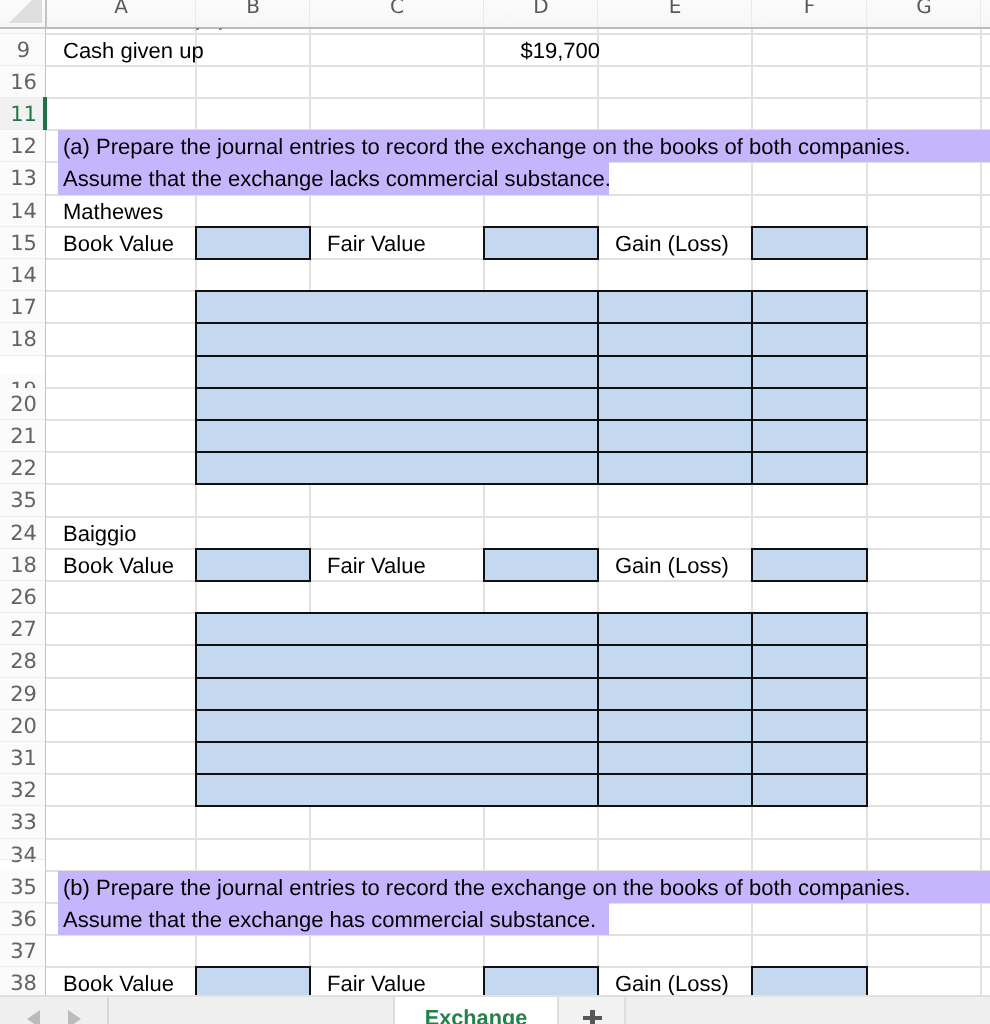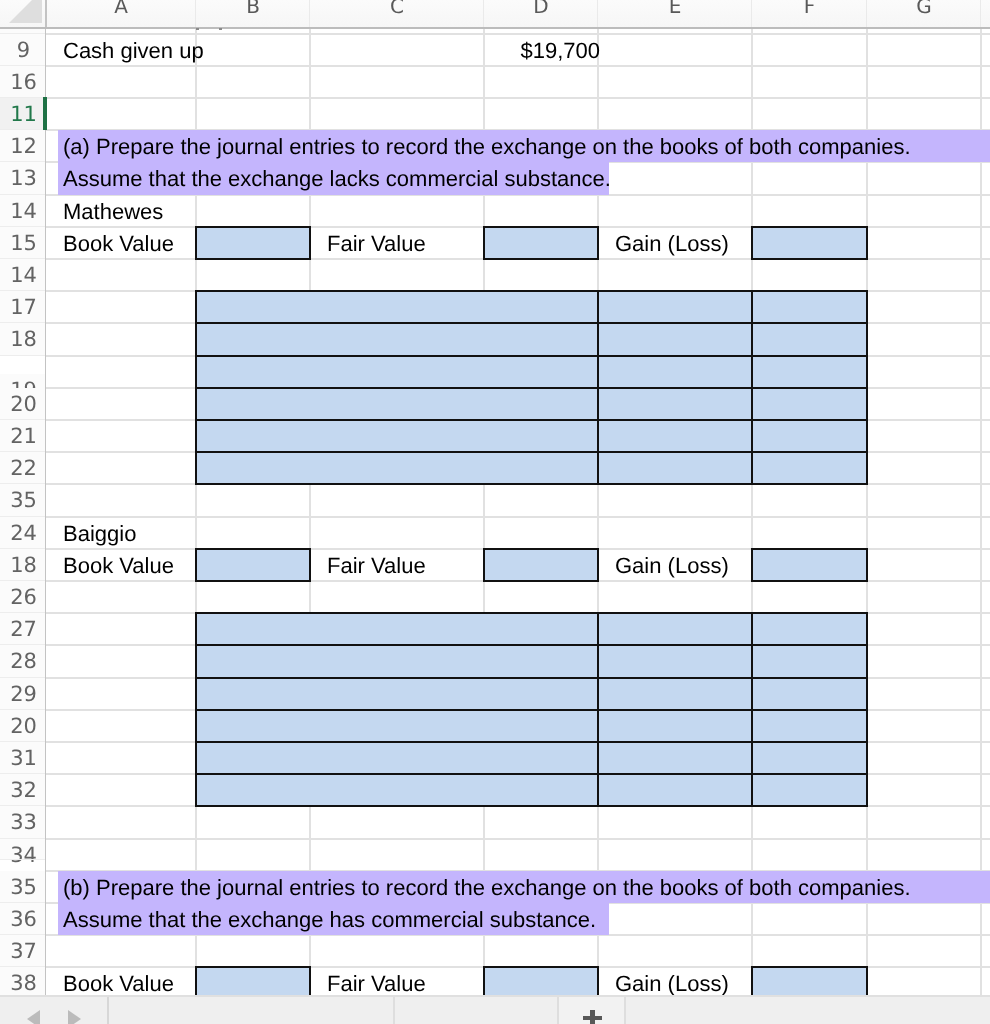--- a/index.html
+++ b/index.html
@@ -221,20 +221,21 @@
   <div id="tabbar">
       <div class="topline"></div>
       <svg style="position:absolute;left:27px;top:15px" width="13" height="18" viewBox="0 0 13 18">
         <path d="M13 0 L0 9 L13 18 Z" fill="#bbbbbb"></path>
       </svg>
       <svg style="position:absolute;left:68px;top:15px" width="13" height="18" viewBox="0 0 13 18">
         <path d="M0 0 L13 9 L0 18 Z" fill="#bbbbbb"></path>
       </svg>
       <div class="navsep" style="left:107px"></div>
       <div class="tabsep" style="left:393px"></div>
+      <div class="tab active" style="left:395px;width:162px">Exchange</div>
       <div class="plus" style="left:558px;width:66px">
         <svg style="position:absolute;left:25px;top:10px" width="19" height="25" viewBox="0 0 19 25">
           <path d="M7 3 h5 v6 h7 v4 h-7 v12 h-5 v-12 h-7 v-4 h7 Z" fill="#585858"></path>
         </svg>
       </div>
       <div class="tabsep" style="left:557px"></div>
       <div class="tabsep" style="left:624px"></div>
     </div>
 <div class="clipmark" style="left:196px"></div>
     <div class="clipmark" style="left:219px"></div>

